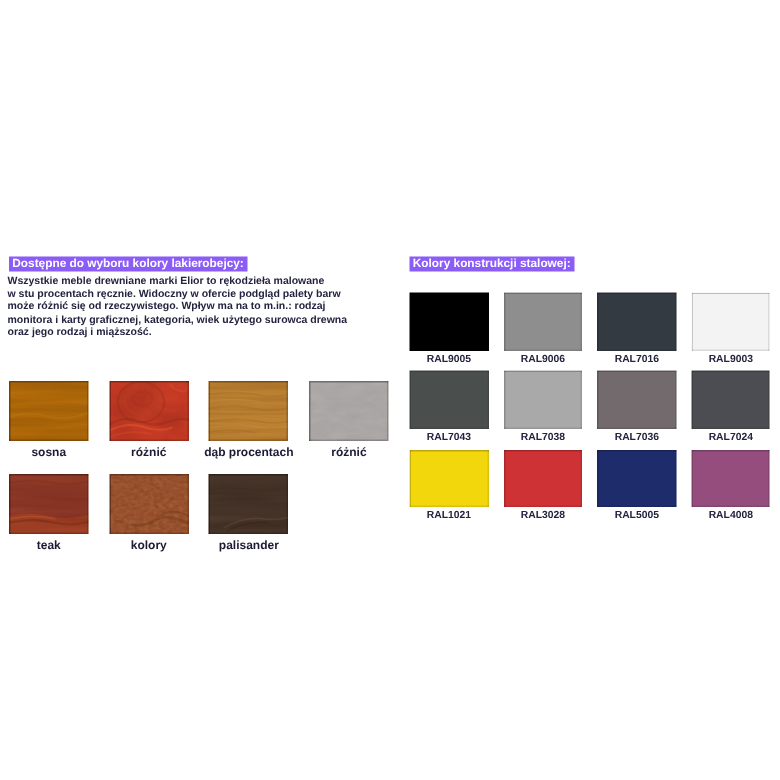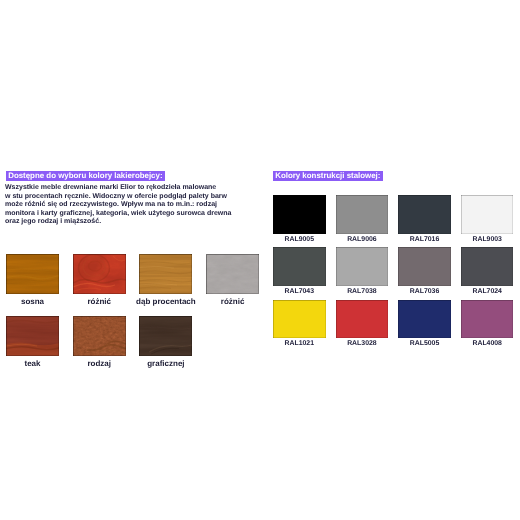--- a/index.html
+++ b/index.html
@@ -199,34 +199,34 @@
           <svg class="wsw" width="53" height="40" viewBox="0 0 53 40">
             <rect width="53" height="40" fill="#B1623A" filter="url(#wf5)"></rect>
             <g opacity="0.38">
               <path d="M53 33 Q38 26 30 31 Q24 35 14 34" fill="none" stroke="#6B3A14" stroke-width="1.8"></path>
               <path d="M53 28 Q40 22 33 29" fill="none" stroke="#6B3A14" stroke-width="1.3"></path>
               <path d="M53 38 Q36 31 26 36" fill="none" stroke="#8A5325" stroke-width="1.2"></path>
             </g>
             <path d="M0.5 40 L0.5 0.5 L53 0.5" fill="none" stroke="#000" stroke-opacity="0.34" stroke-width="1"></path>
             <path d="M52.5 0 L52.5 39.5 L0 39.5" fill="none" stroke="#000" stroke-opacity="0.20" stroke-width="1"></path>
           </svg>
-          <div class="wlab">rodzaj</div>
+          <div class="wlab">kolory</div>
         </div>
         <div class="wcell" style="left:133.40px">
           <svg class="wsw" width="53" height="40" viewBox="0 0 53 40">
             <rect width="53" height="40" fill="#523E32" filter="url(#wf6)"></rect>
             <g>
               <path d="M10 36 Q24 28 38 30 Q46 31 53 29" fill="none" stroke="#7A6048" stroke-width="1.1" opacity="0.26"></path>
               <path d="M12 38 Q26 31 40 32.5" fill="none" stroke="#241810" stroke-width="1" opacity="0.25"></path>
               <path d="M0 12 Q18 10 34 12.5 Q44 14 53 12" fill="none" stroke="#5E463A" stroke-width="1" opacity="0.13"></path>
             </g>
             <path d="M0.5 40 L0.5 0.5 L53 0.5" fill="none" stroke="#000" stroke-opacity="0.34" stroke-width="1"></path>
             <path d="M52.5 0 L52.5 39.5 L0 39.5" fill="none" stroke="#000" stroke-opacity="0.20" stroke-width="1"></path>
           </svg>
-          <div class="wlab">graficznej</div>
+          <div class="wlab">palisander</div>
         </div>
       </div>
     </div>
 
   <div id="rightPanel" class="panel">
     <span class="badge" style="left:273px;top:170.5px">Kolory konstrukcji stalowej:</span>
   </div>
   <div class="ralgrid" id="ralgrid">
       <div class="rrow">
         <div class="rcell" style="left:0.00px">

